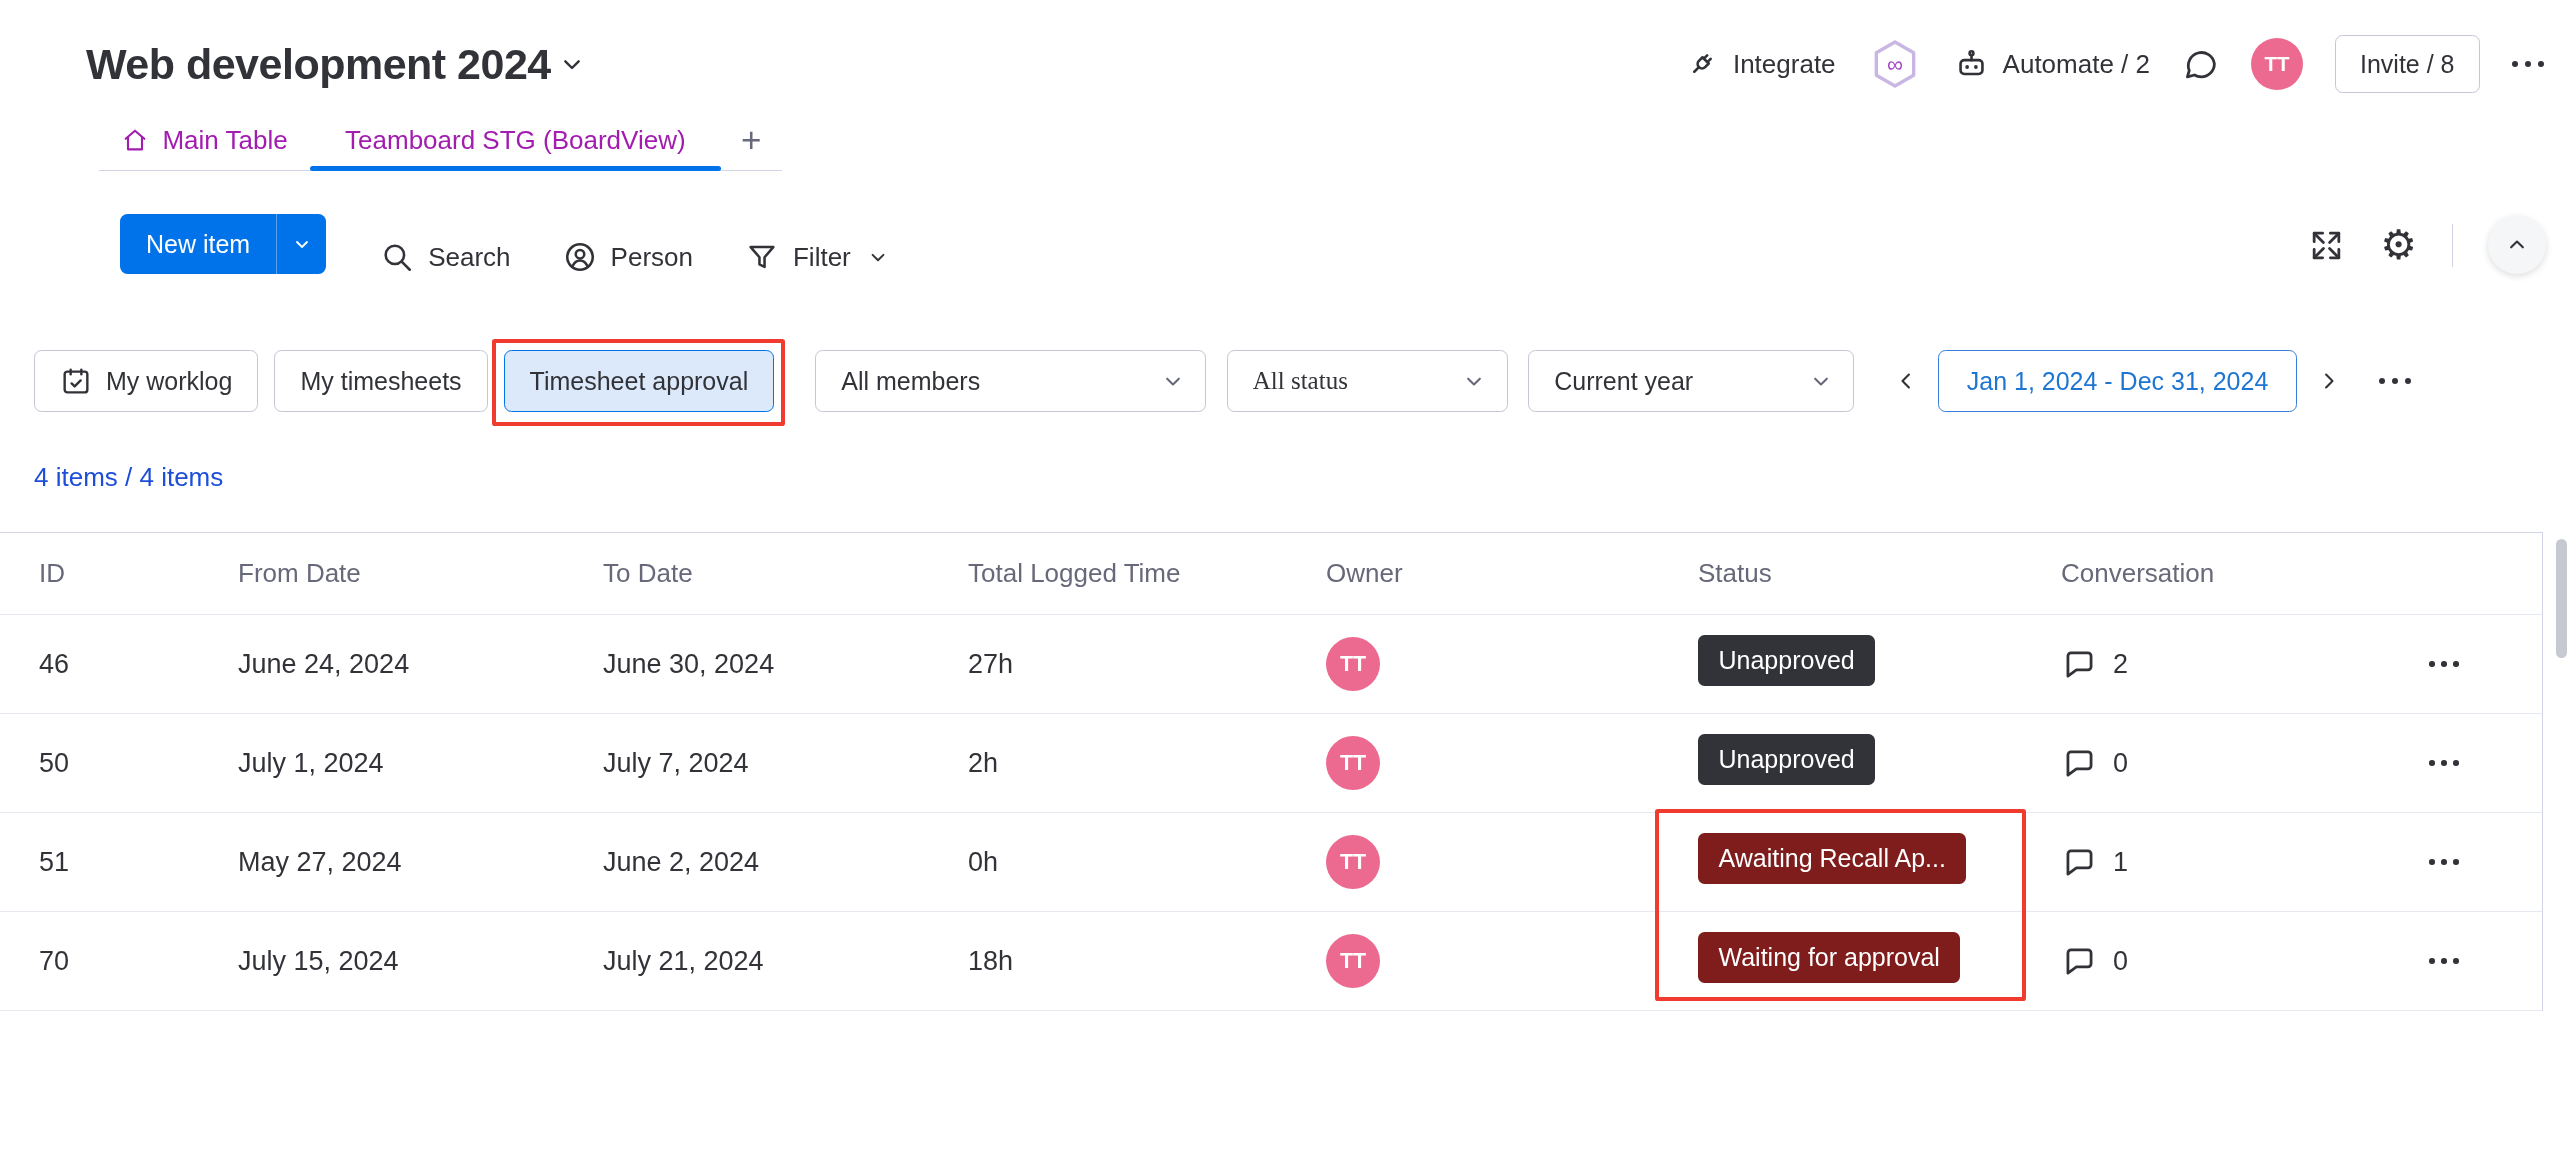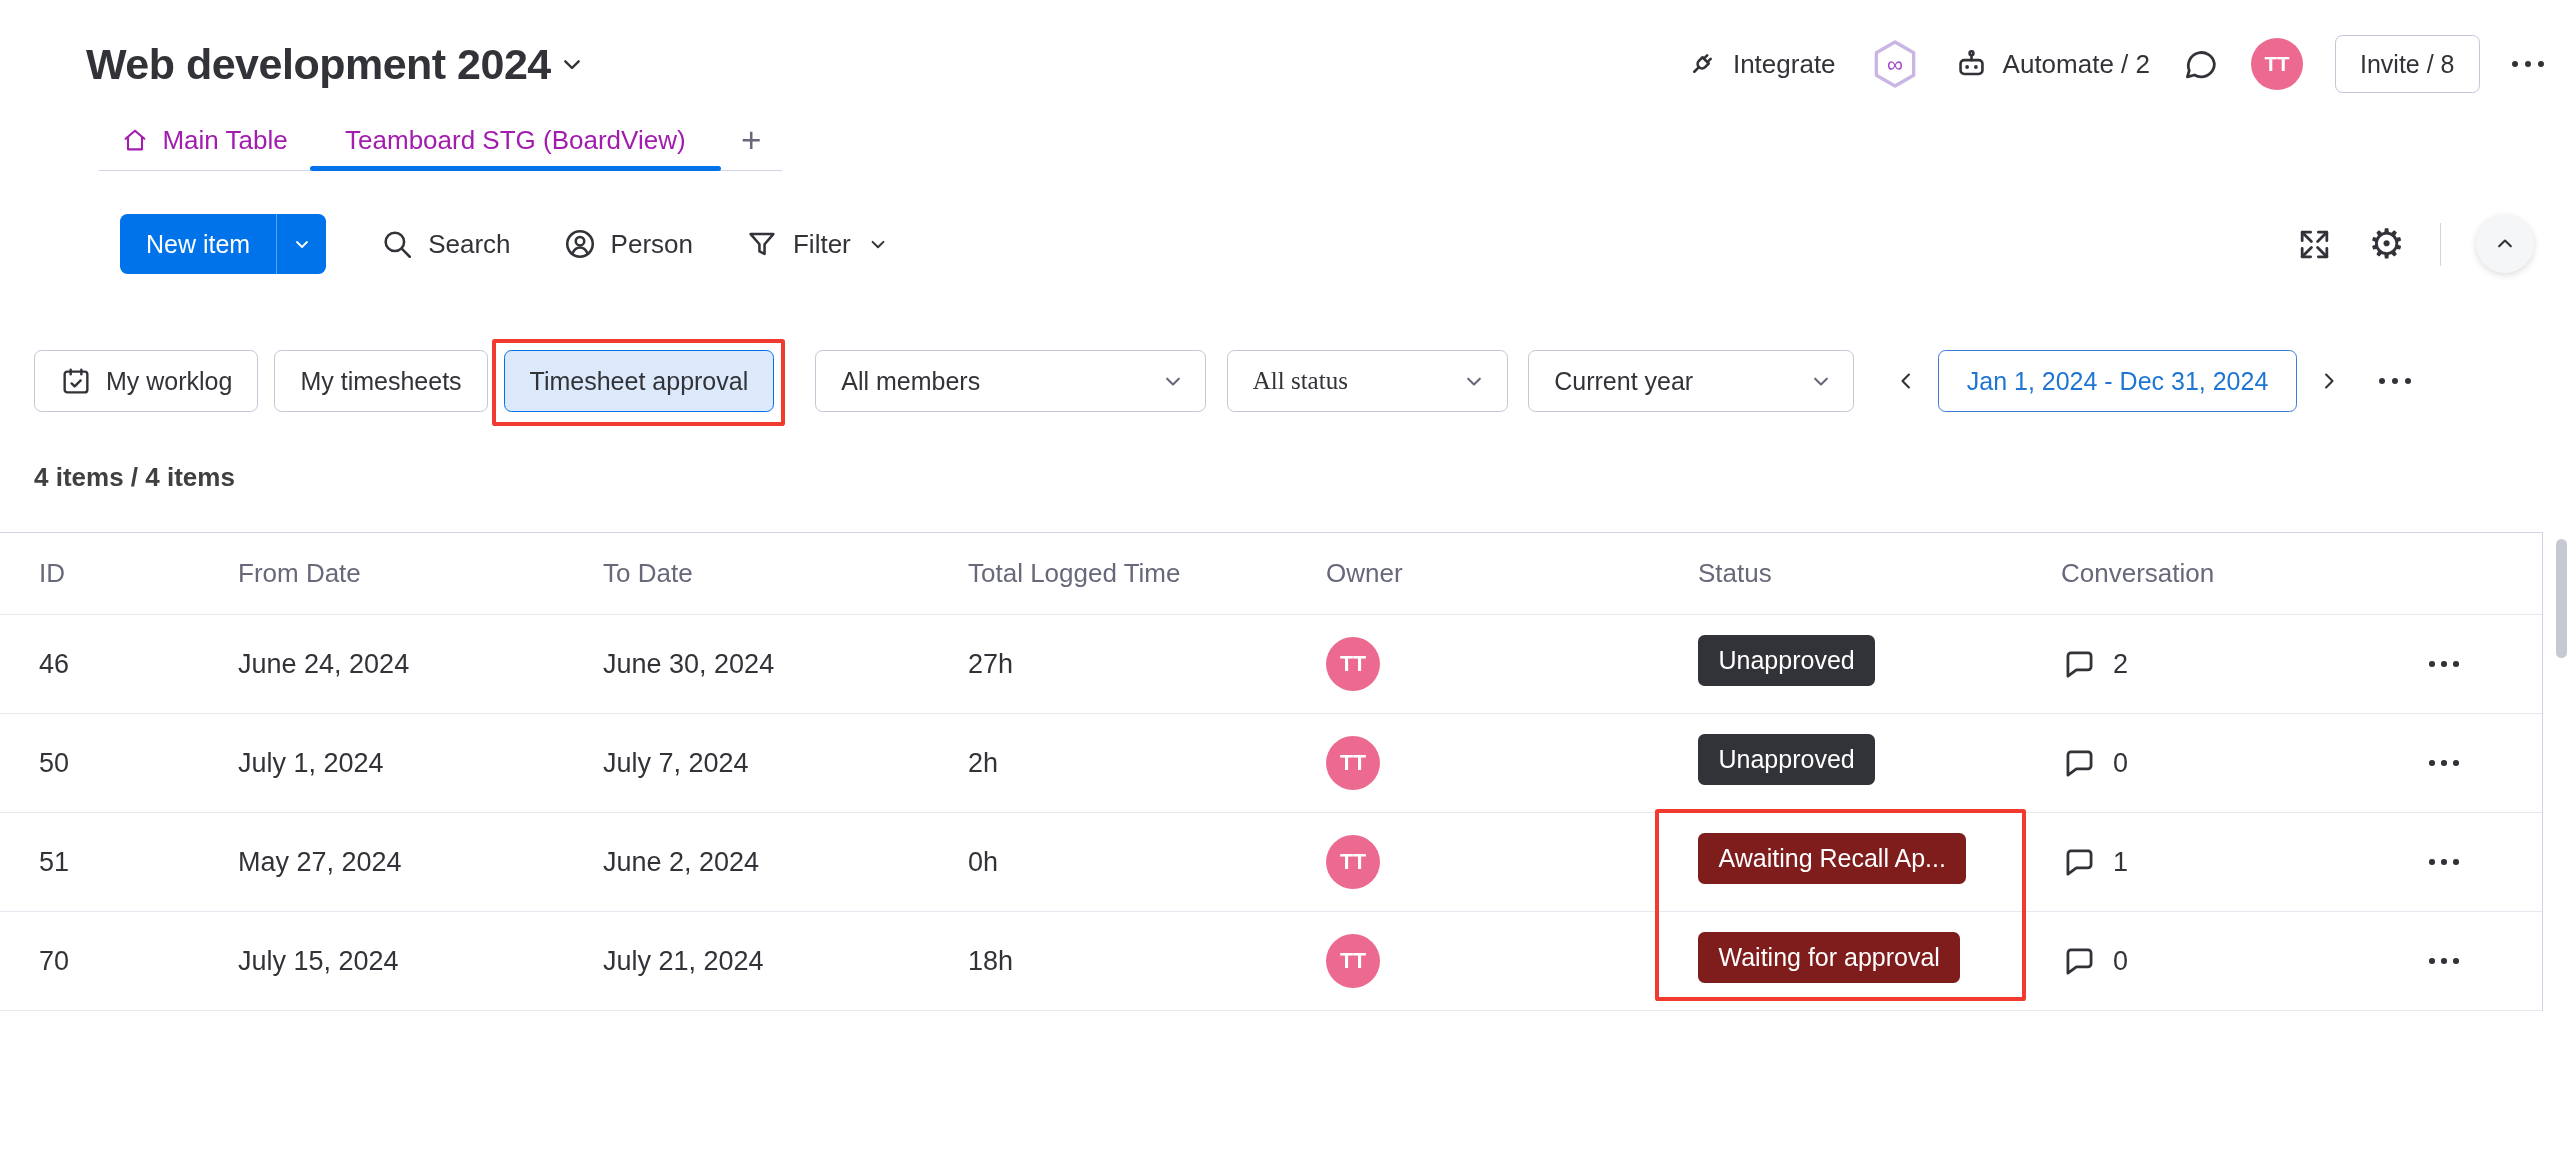--- a/index.html
+++ b/index.html
@@ -41,21 +41,21 @@
 
   
   .tabs { display: flex; align-items: stretch; margin: 17px 0 0 99px; width: max-content; border-bottom: 0.9px solid #d0d4e4; }
   .tab { position: relative; display: flex; align-items: center; gap: 13px; height: 60px; padding: 0 22.4px; font-size: 26px; color: #a21caf; white-space: nowrap; }
   .tab .icon svg { width: 28px; height: 28px; }
   .tab.active { padding: 0 35px; }
   .tab.active::after { content: ""; position: absolute; left: 0; right: 0; bottom: -0.9px; height: 4.7px; background: #0073ea; border-radius: 2.8px; }
   .tab.add { font-size: 35px; color: #676879; padding: 0 20.5px; }
 
   
-  .toolbar { display: flex; align-items: center; margin: 43px 12px 0 80px; padding-right: 30px; padding-left: 40px; }
+  .toolbar { display: flex; align-items: flex-end; margin: 43px 0 0 80px; padding-right: 30px; padding-left: 40px; }
   .newitem { display: flex; height: 60px; border-radius: 7.5px; overflow: hidden; background: #0073ea; color: #fff; margin-right: 54px; }
   .ni-main { display: flex; align-items: center; padding: 0 26px; font-size: 25px; }
   .ni-split { display: flex; align-items: center; justify-content: center; width: 50px; border-left: 0.9px solid rgba(255,255,255,0.35); }
   .ni-split svg { width: 24px; height: 24px; }
   .tbtn { display: flex; align-items: center; gap: 14px; font-size: 26px; margin-right: 52px; color: #323338; }
   .tbtn .icon svg { width: 34px; height: 34px; }
   .tbtn .chev svg { width: 26px; height: 26px; }
   .toolbar-right { margin-left: auto; display: flex; align-items: center; gap: 35px; }
   .toolbar-right .icon svg { width: 37px; height: 37px; }
   .gear { font-size: 41px; line-height: 1; color: #323338; }
@@ -93,21 +93,21 @@
   .pager { display: flex; align-items: center; justify-content: center; width: 50px; height: 50px; margin: 0 6.5px; color: #323338; }
   .pager svg { width: 28px; height: 28px; }
   .daterange {
     height: 62px; display: flex; align-items: center; padding: 0 28px;
     border: 1.9px solid #3a7cd9; border-radius: 7.5px; color: #1f76d2;
     font-size: 25px; white-space: nowrap; background: #fff;
   }
   .filter-more { margin-left: 18.6px; }
 
   
-  .summary { margin: 50px 0 0 34px; font-size: 26px; color: #404040; font-weight: bold; }
+  .summary { margin: 50px 0 0 34px; font-size: 26px; color: #1d4ed8; }
 
   
   .table { position: relative; width: 2543px; margin-top: 39px; border-top: 0.9px solid #d0d4e4; border-right: 0.9px solid #d0d4e4; background: #fff; }
   .thead, .trow {
     display: grid;
     grid-template-columns: 199px 365px 365px 358px 372px 363px 324px 1fr;
     align-items: center; padding: 0 39px;
   }
   .thead { height: 82px; font-size: 26px; color: #676879; border-bottom: 0.9px solid #e6e9ef; }
   .trow { height: 99px; font-size: 27px; border-bottom: 0.9px solid #e6e9ef; }

